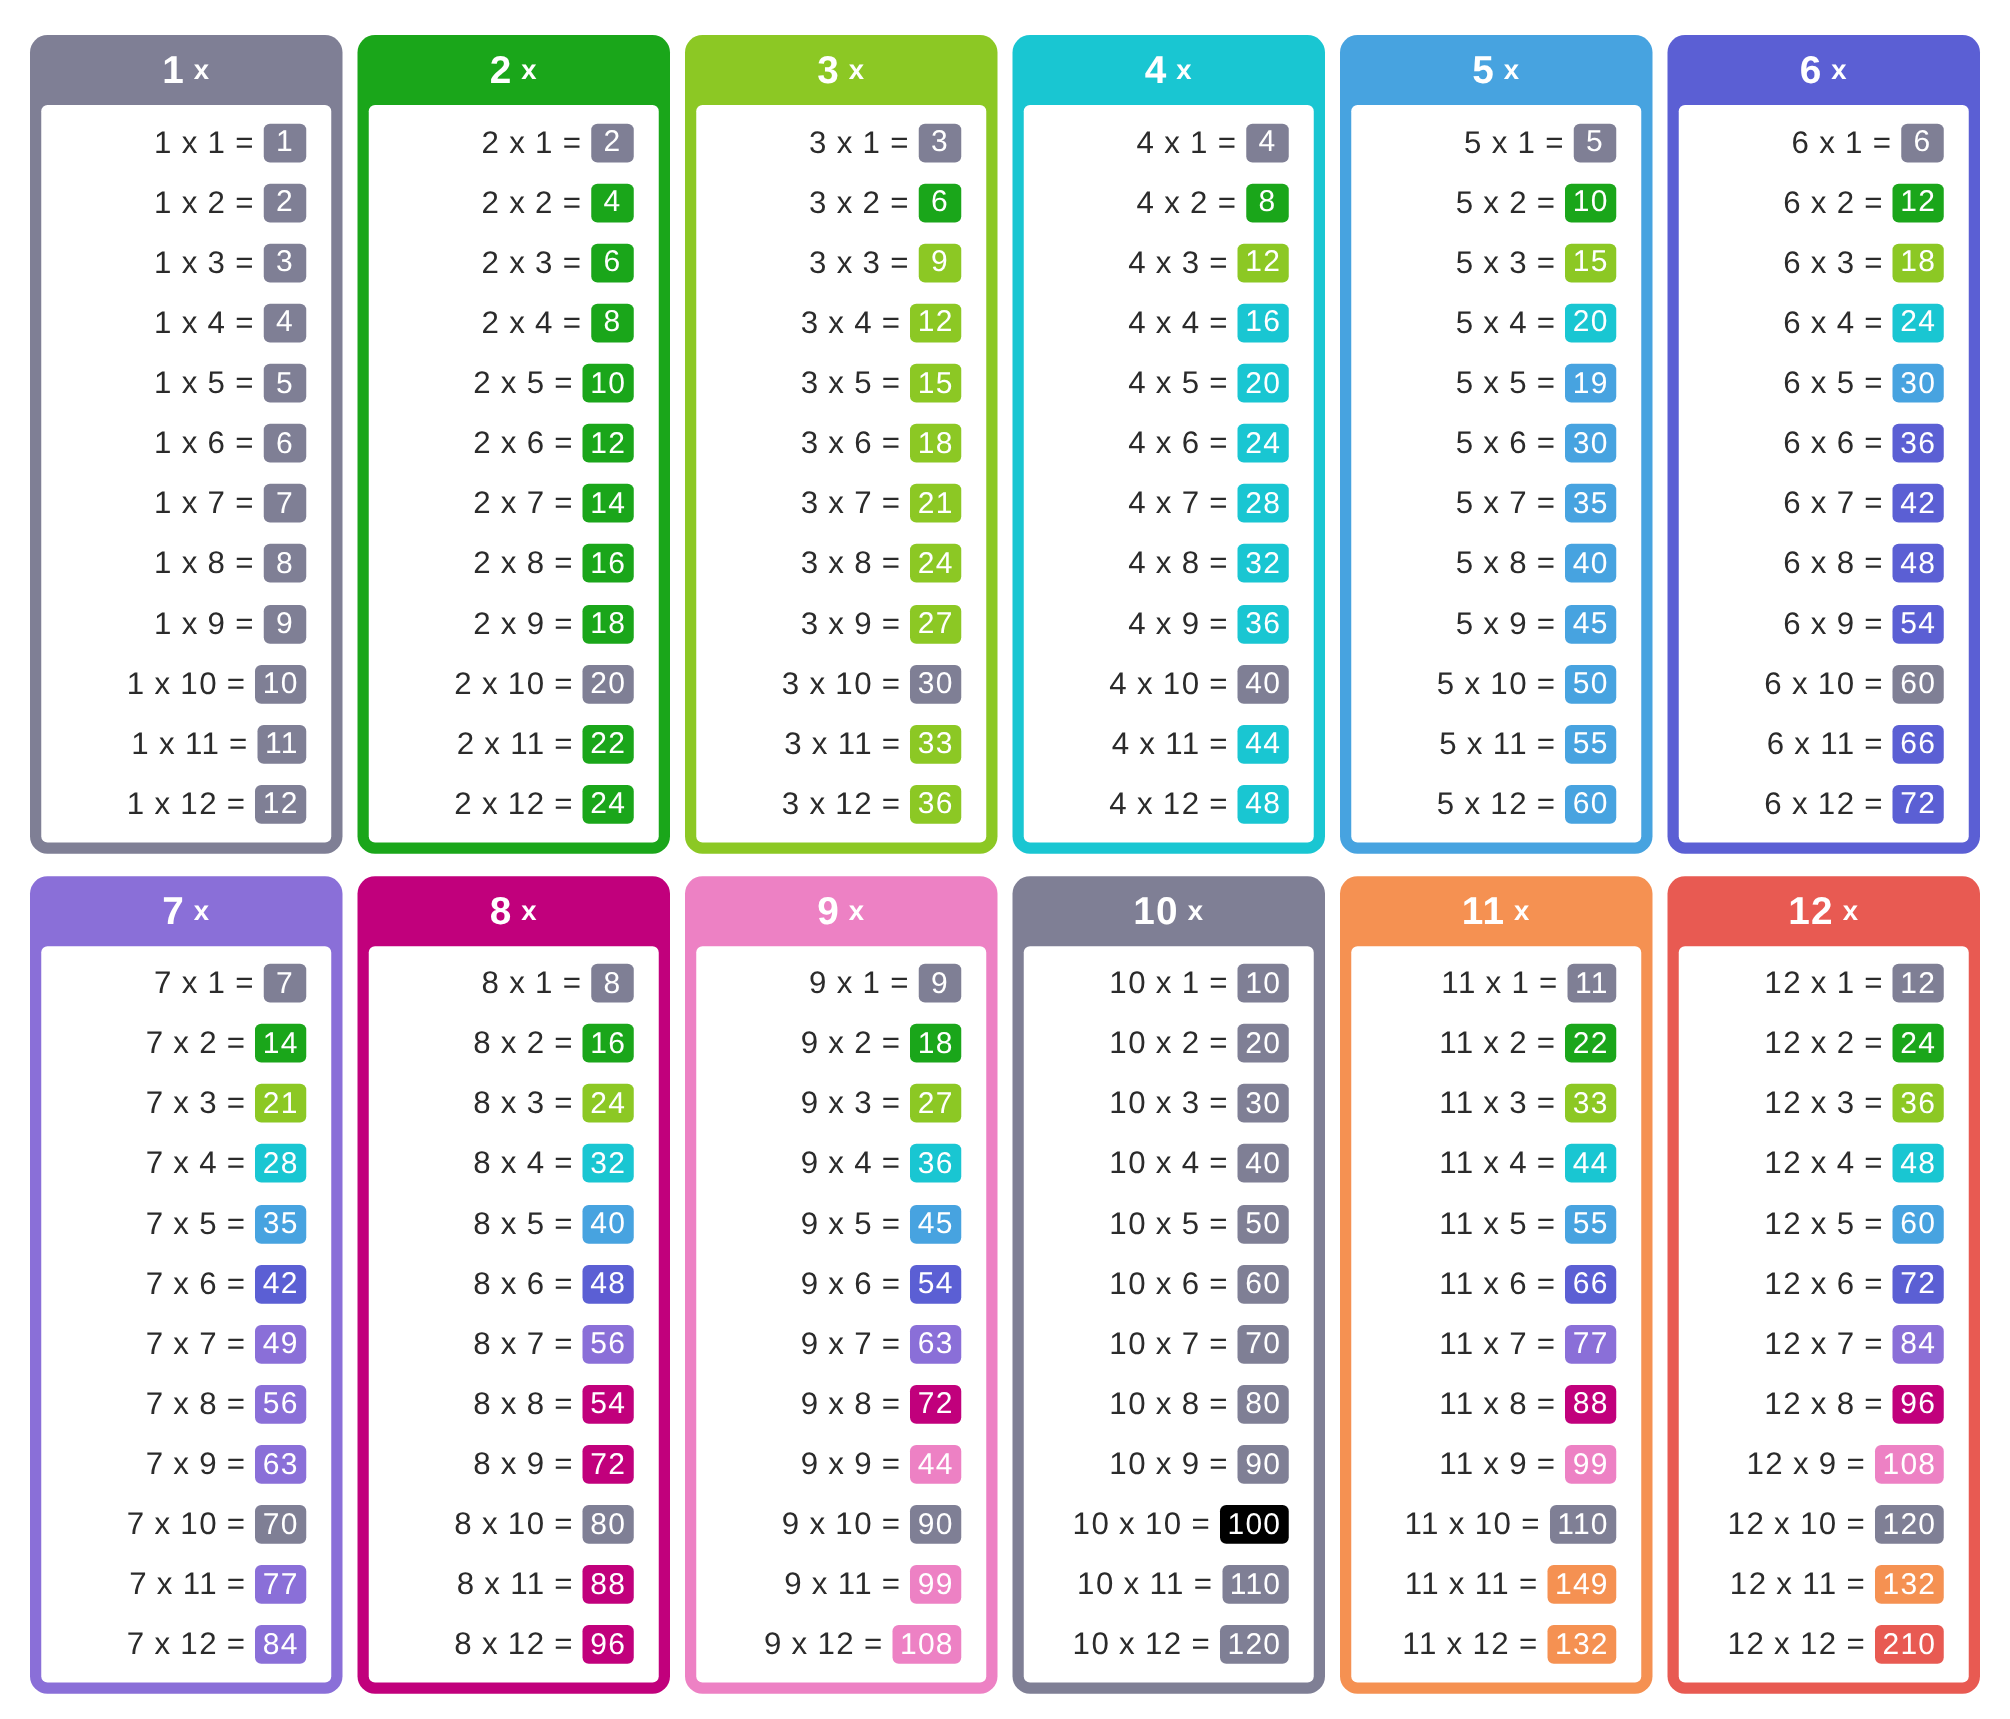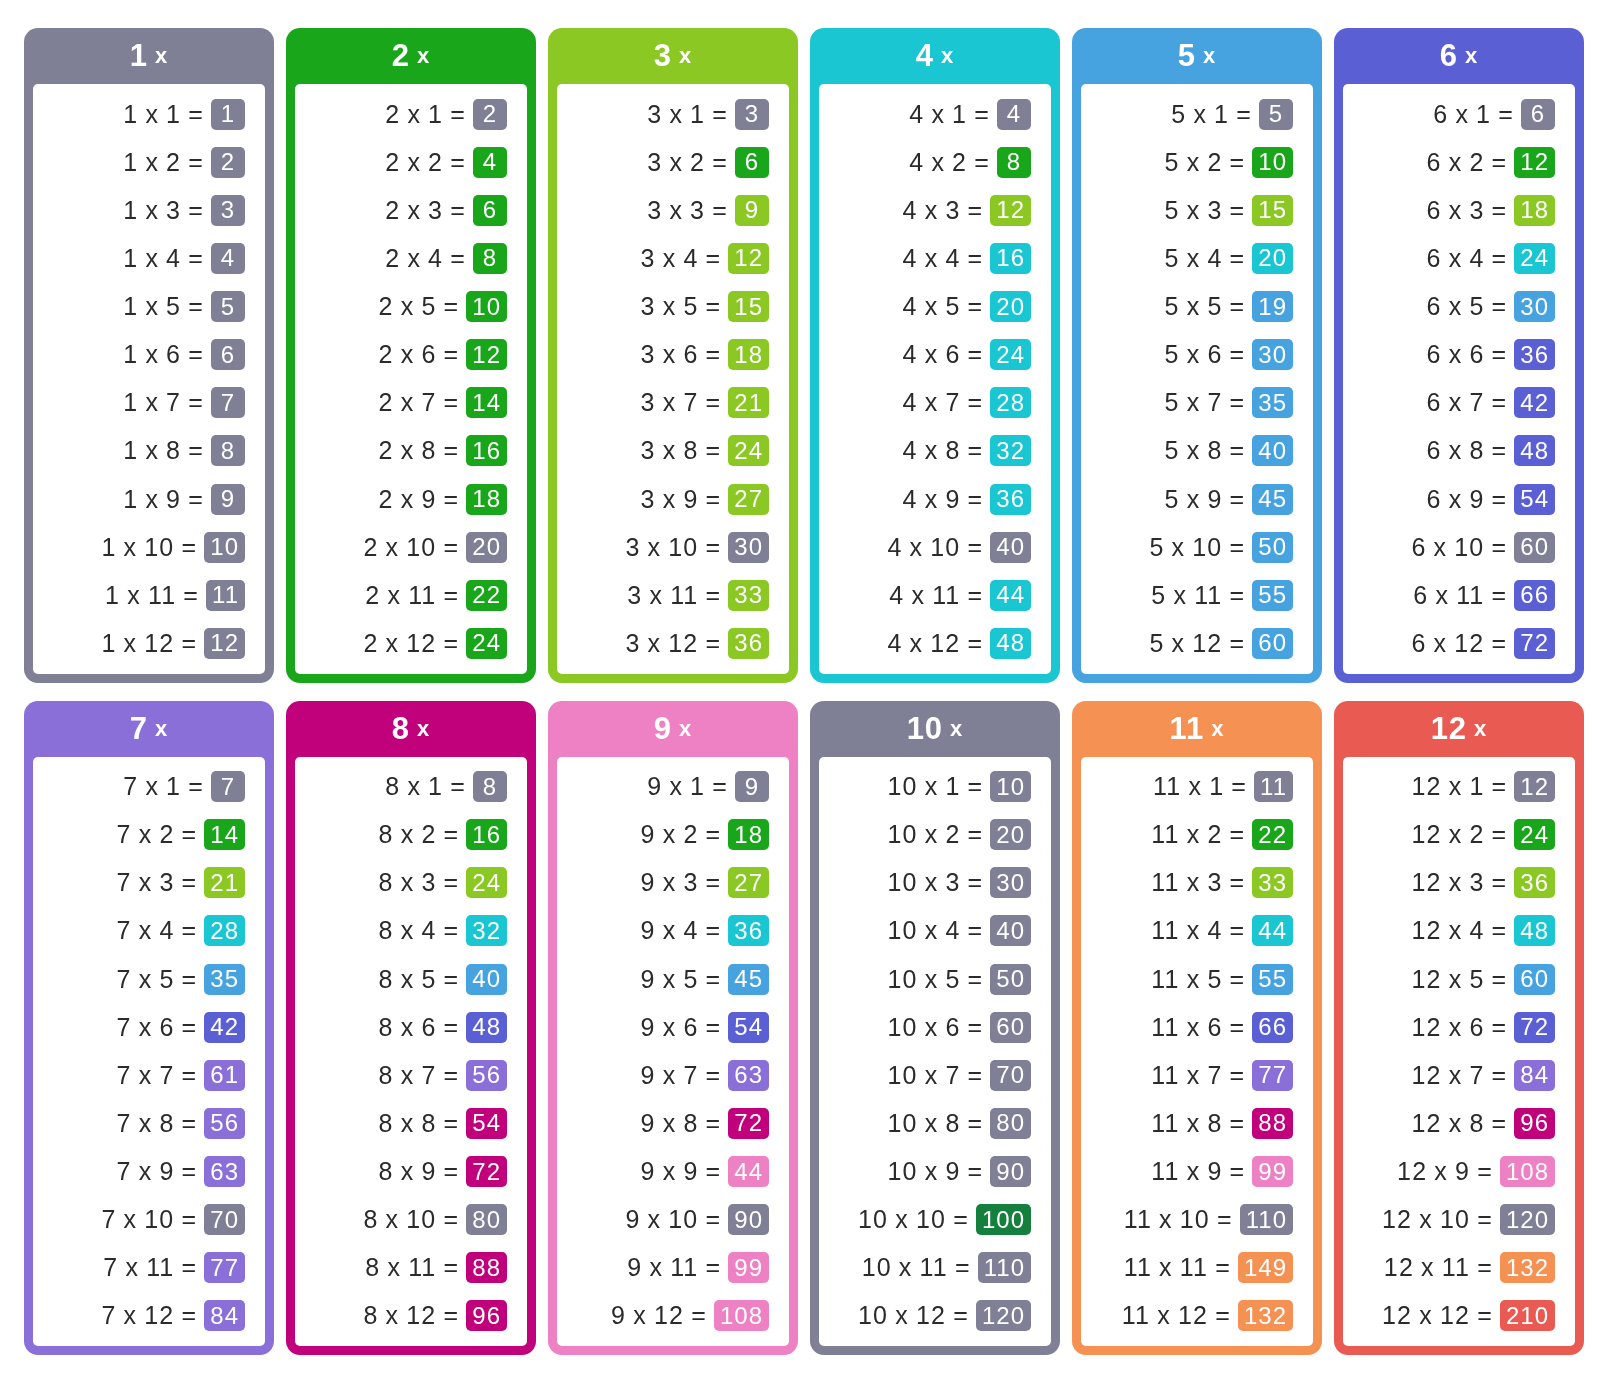--- a/index.html
+++ b/index.html
@@ -461,21 +461,21 @@
           <div class="line">
             <span class="expr"><span>7</span><span class="eq">x</span><span>5</span><span class="eq">=</span></span>
             <span class="val" style="background: rgb(71, 163, 224);">35</span>
           </div>
           <div class="line">
             <span class="expr"><span>7</span><span class="eq">x</span><span>6</span><span class="eq">=</span></span>
             <span class="val" style="background: rgb(91, 95, 212);">42</span>
           </div>
           <div class="line">
             <span class="expr"><span>7</span><span class="eq">x</span><span>7</span><span class="eq">=</span></span>
-            <span class="val" style="background: rgb(138, 111, 216);">61</span>
+            <span class="val" style="background: rgb(138, 111, 216);">49</span>
           </div>
           <div class="line">
             <span class="expr"><span>7</span><span class="eq">x</span><span>8</span><span class="eq">=</span></span>
             <span class="val" style="background: rgb(138, 111, 216);">56</span>
           </div>
           <div class="line">
             <span class="expr"><span>7</span><span class="eq">x</span><span>9</span><span class="eq">=</span></span>
             <span class="val" style="background: rgb(138, 111, 216);">63</span>
           </div>
           <div class="line">
@@ -641,21 +641,21 @@
           <div class="line">
             <span class="expr"><span>10</span><span class="eq">x</span><span>8</span><span class="eq">=</span></span>
             <span class="val" style="background: rgb(127, 127, 149);">80</span>
           </div>
           <div class="line">
             <span class="expr"><span>10</span><span class="eq">x</span><span>9</span><span class="eq">=</span></span>
             <span class="val" style="background: rgb(127, 127, 149);">90</span>
           </div>
           <div class="line">
             <span class="expr"><span>10</span><span class="eq">x</span><span>10</span><span class="eq">=</span></span>
-            <span class="val" style="background: #15803d;">100</span>
+            <span class="val" style="background: #000000;">100</span>
           </div>
           <div class="line">
             <span class="expr"><span>10</span><span class="eq">x</span><span>11</span><span class="eq">=</span></span>
             <span class="val" style="background: rgb(127, 127, 149);">110</span>
           </div>
           <div class="line">
             <span class="expr"><span>10</span><span class="eq">x</span><span>12</span><span class="eq">=</span></span>
             <span class="val" style="background: rgb(127, 127, 149);">120</span>
           </div>
         </div>

